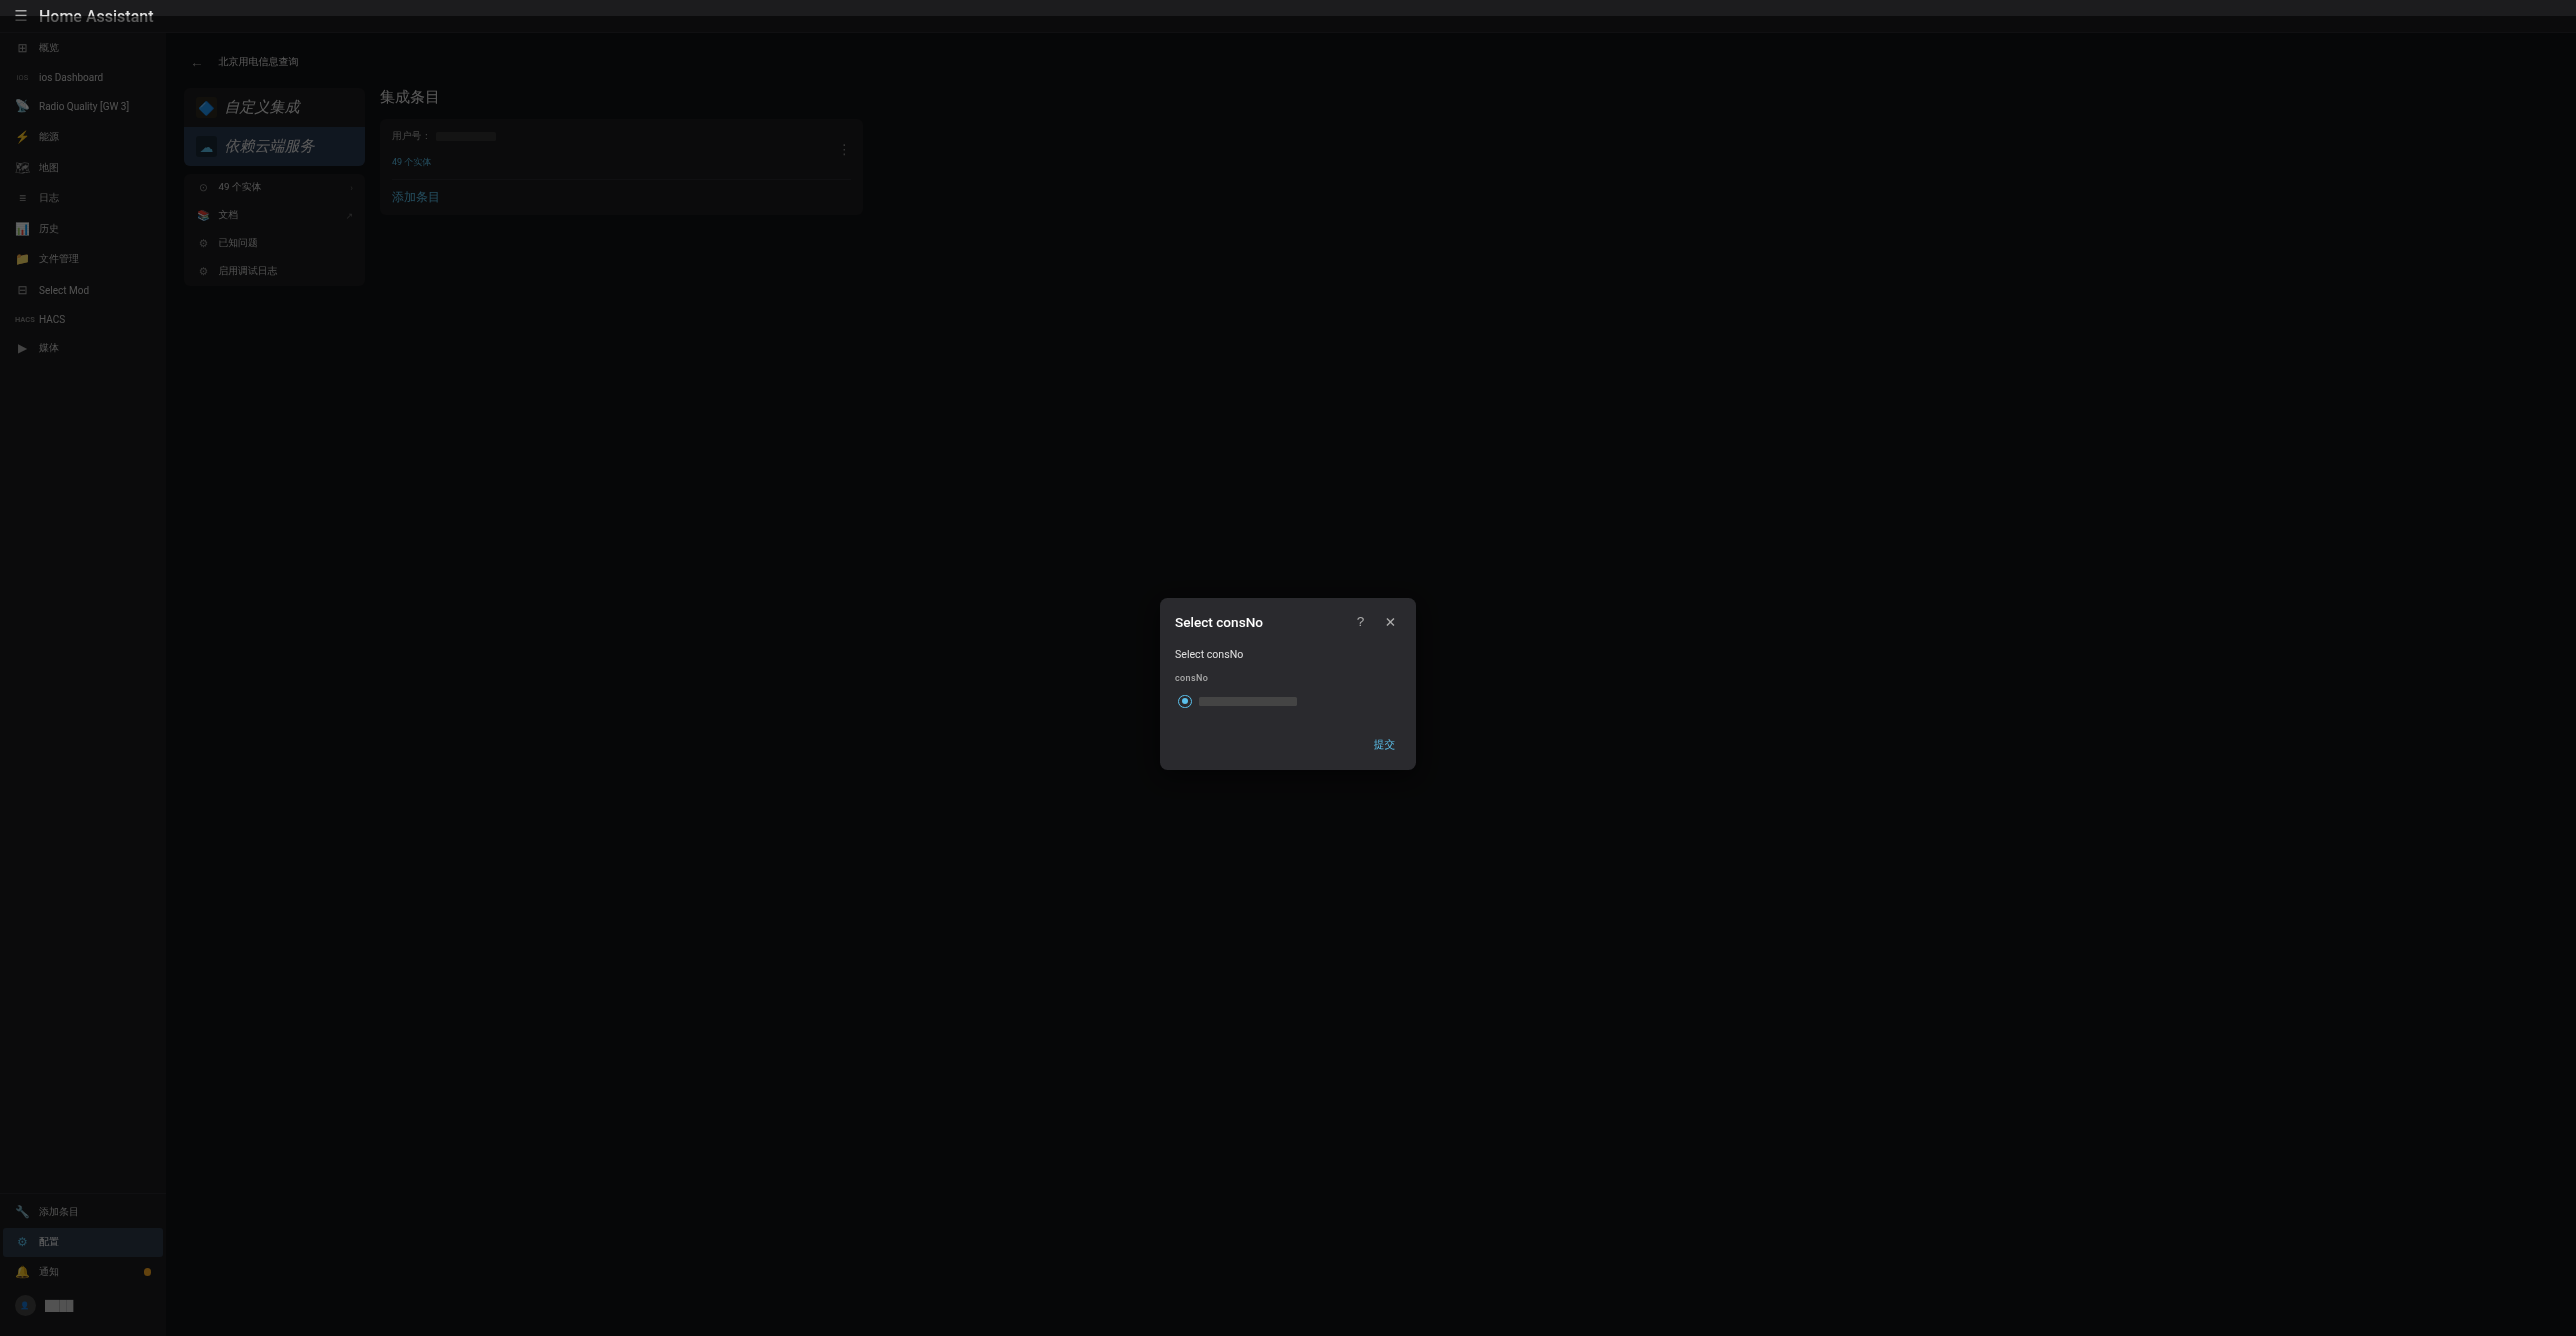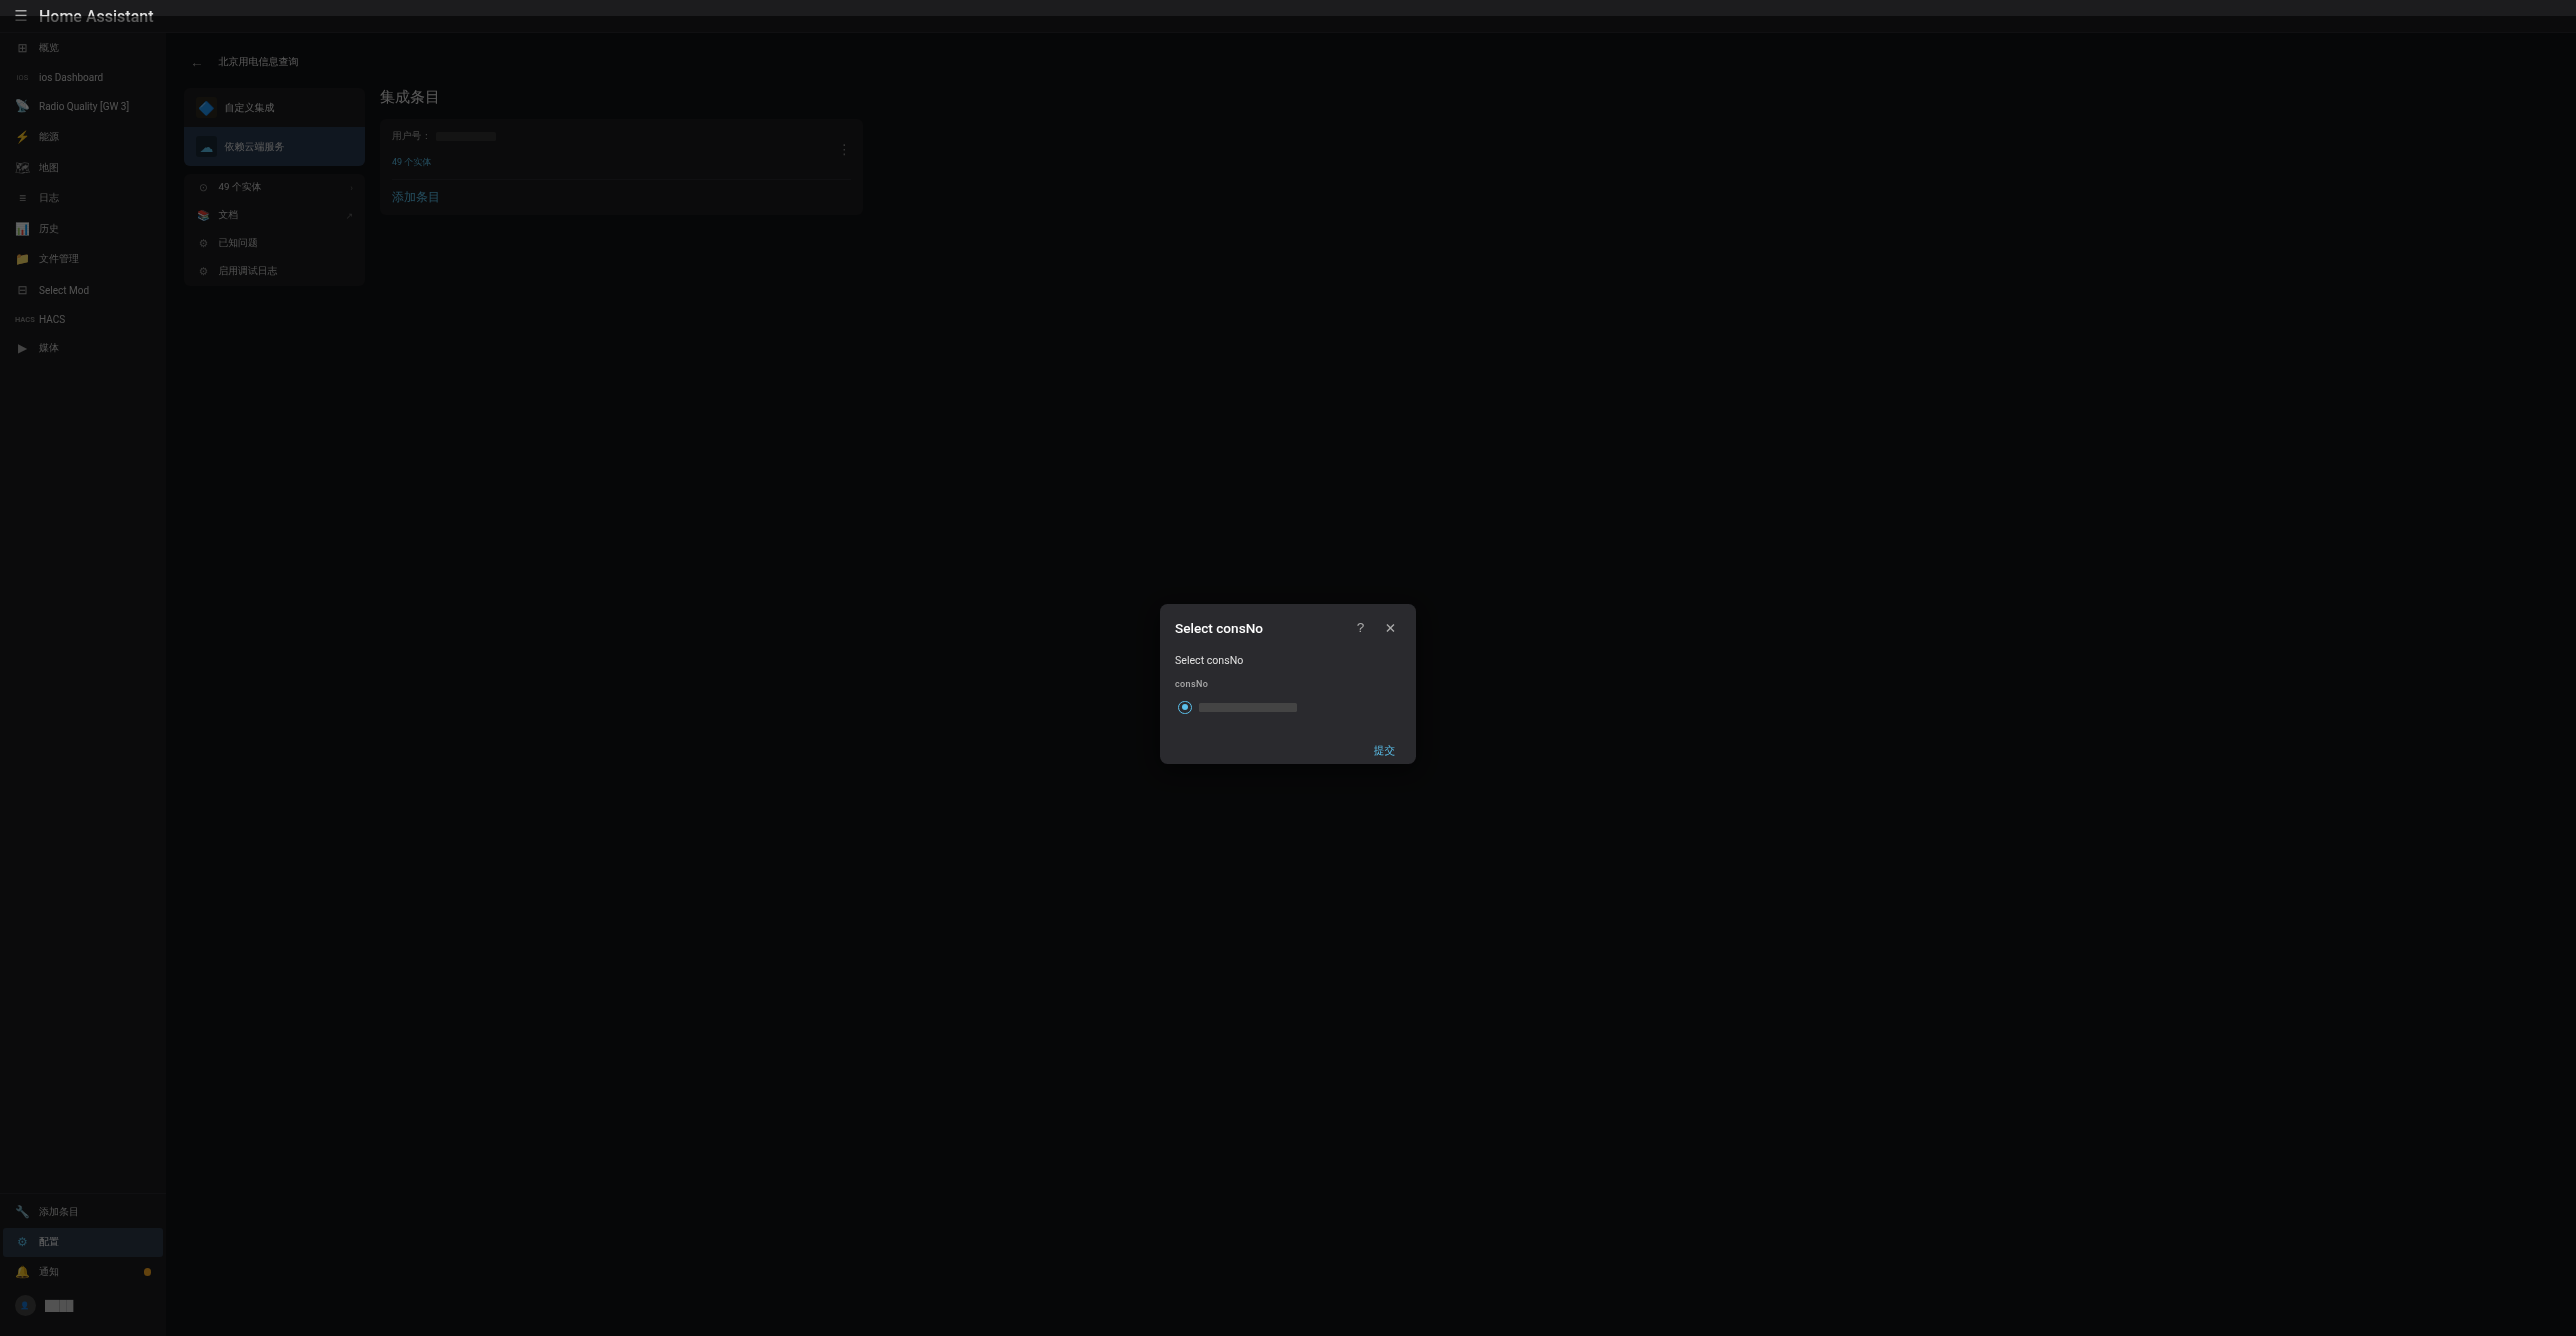--- a/index.html
+++ b/index.html
@@ -169,22 +169,23 @@
     }
     .integration-icon.orange {
       color: #f5a623;
       background: #2e2a1e;
     }
     .integration-icon.blue {
       color: #5bc0eb;
       background: #1a2a35;
     }
     .integration-name {
-      font-size: 10px;
+      font-size: 15px;
       color: #e0e0e0;
+      font-style: italic;
     }
 
     .card-separator {
       height: 6px;
     }
 
     .menu-item-row {
       display: flex;
       align-items: center;
       gap: 7.5px;
@@ -365,21 +366,21 @@
     .radio-value {
       display: inline-block;
       width: 98px;
       height: 9px;
       background: #444;
       border-radius: 1.5px;
     }
     .modal-footer {
       display: flex;
       justify-content: flex-end;
-      padding: 6px 12px 0;
+      padding: 6px 12px 12px;
     }
     .submit-btn {
       background: none;
       border: none;
       color: #5bc0eb;
       font-size: 10.6px;
       font-weight: 500;
       cursor: pointer;
       padding: 6px 9px;
       border-radius: 3px;

